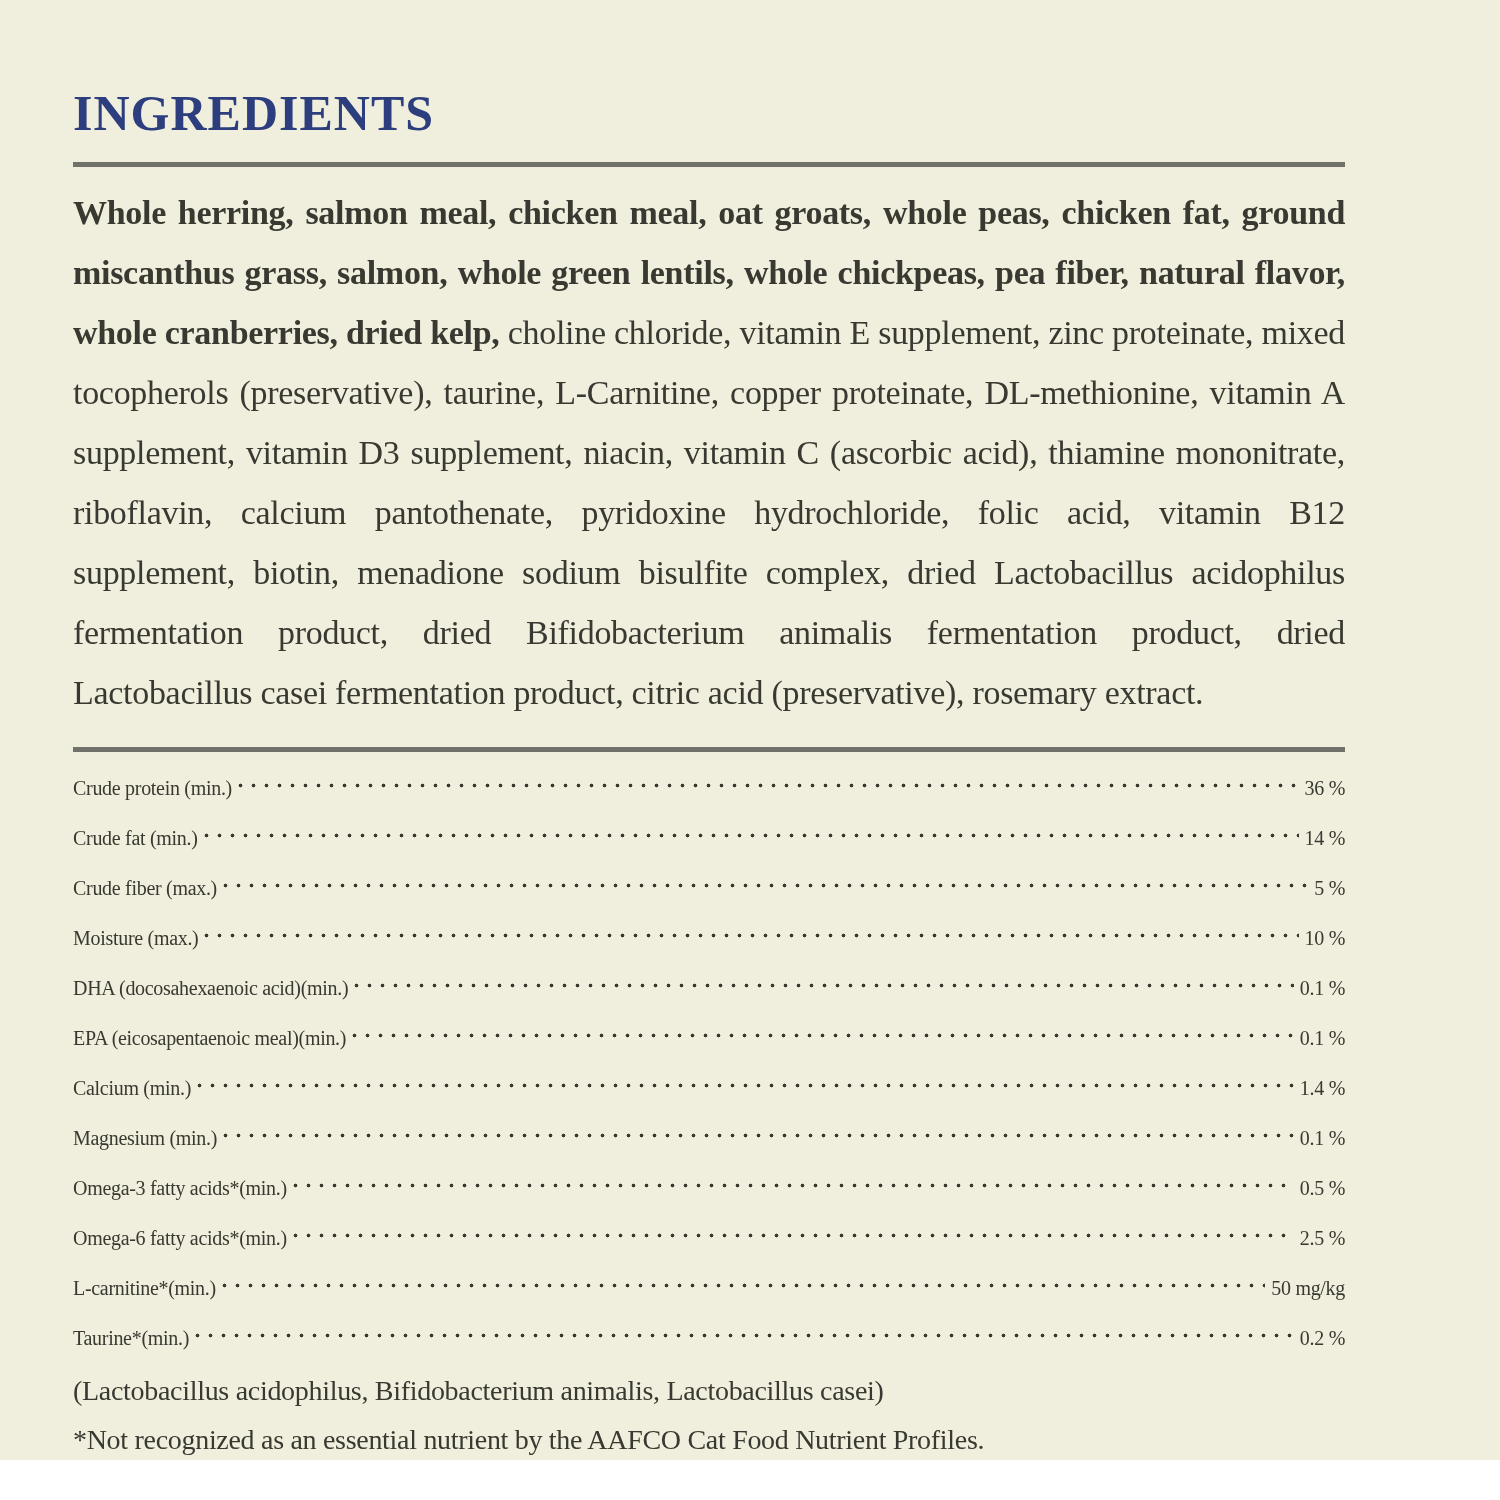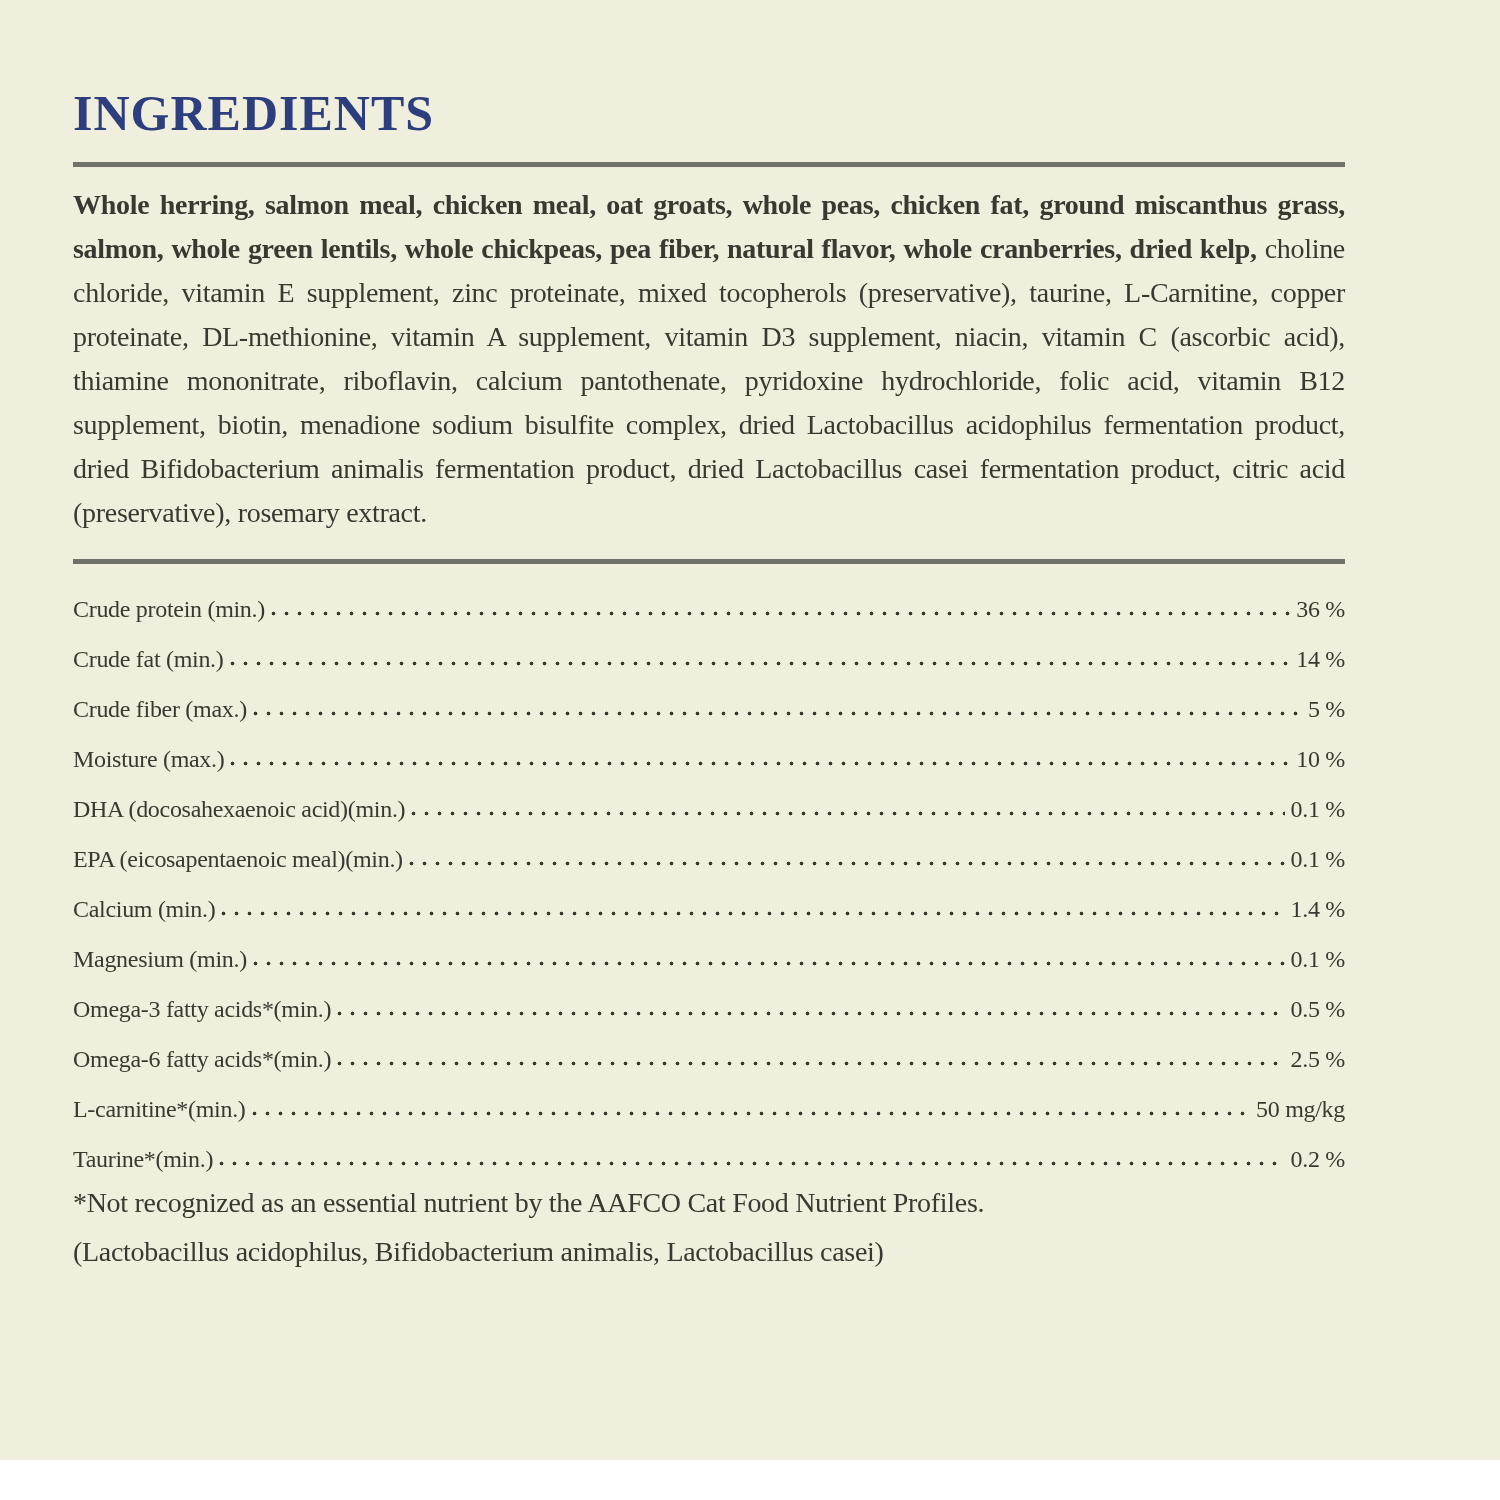--- a/index.html
+++ b/index.html
@@ -21,34 +21,34 @@
     margin: 0;
     line-height: 1;
     letter-spacing: 1px;
   }
   .divider {
     height: 5px;
     background: #70726a;
     margin-top: 24px;
   }
   .ingredients {
-    font-size: 28px;
-    line-height: 44px;
+    font-size: 34px;
+    line-height: 60px;
     text-align: justify;
     margin: 16px 0 0 0;
     letter-spacing: -0.3px;
   }
   .ingredients strong { font-weight: bold; }
   .analysis-head { margin-top: 22px; }
   .rows { margin-top: 14px; }
   .row {
     display: flex;
-    align-items: flex-end;
+    align-items: center;
     height: 50px;
-    font-size: 24px;
+    font-size: 20px;
     letter-spacing: -0.3px;
   }
   .row .label { white-space: nowrap; padding-bottom: 5px; }
   .row .value { white-space: nowrap; padding-bottom: 5px; }
   .row .dots {
     flex: 1;
     height: 5px;
     margin: 0 6px 12px 6px;
     background-image: radial-gradient(circle at 2.5px 2.5px, #3a3a31 1.8px, transparent 2.1px);
     background-size: 13px 5px;
@@ -148,17 +148,17 @@
   </div>
 
   <div class="row">
     <span class="label">Taurine*(min.)</span>
     <span class="dots"></span>
     <span class="value">0.2 %</span>
   </div>
 
 </div>
 
+    <p class="note">(Lactobacillus acidophilus, Bifidobacterium animalis, Lactobacillus casei)</p>
     <p class="note">*Not recognized as an essential nutrient by the AAFCO Cat Food Nutrient Profiles.</p>
-    <p class="note">(Lactobacillus acidophilus, Bifidobacterium animalis, Lactobacillus casei)</p>
   </section>
 
 </div>
 
 </body></html>

